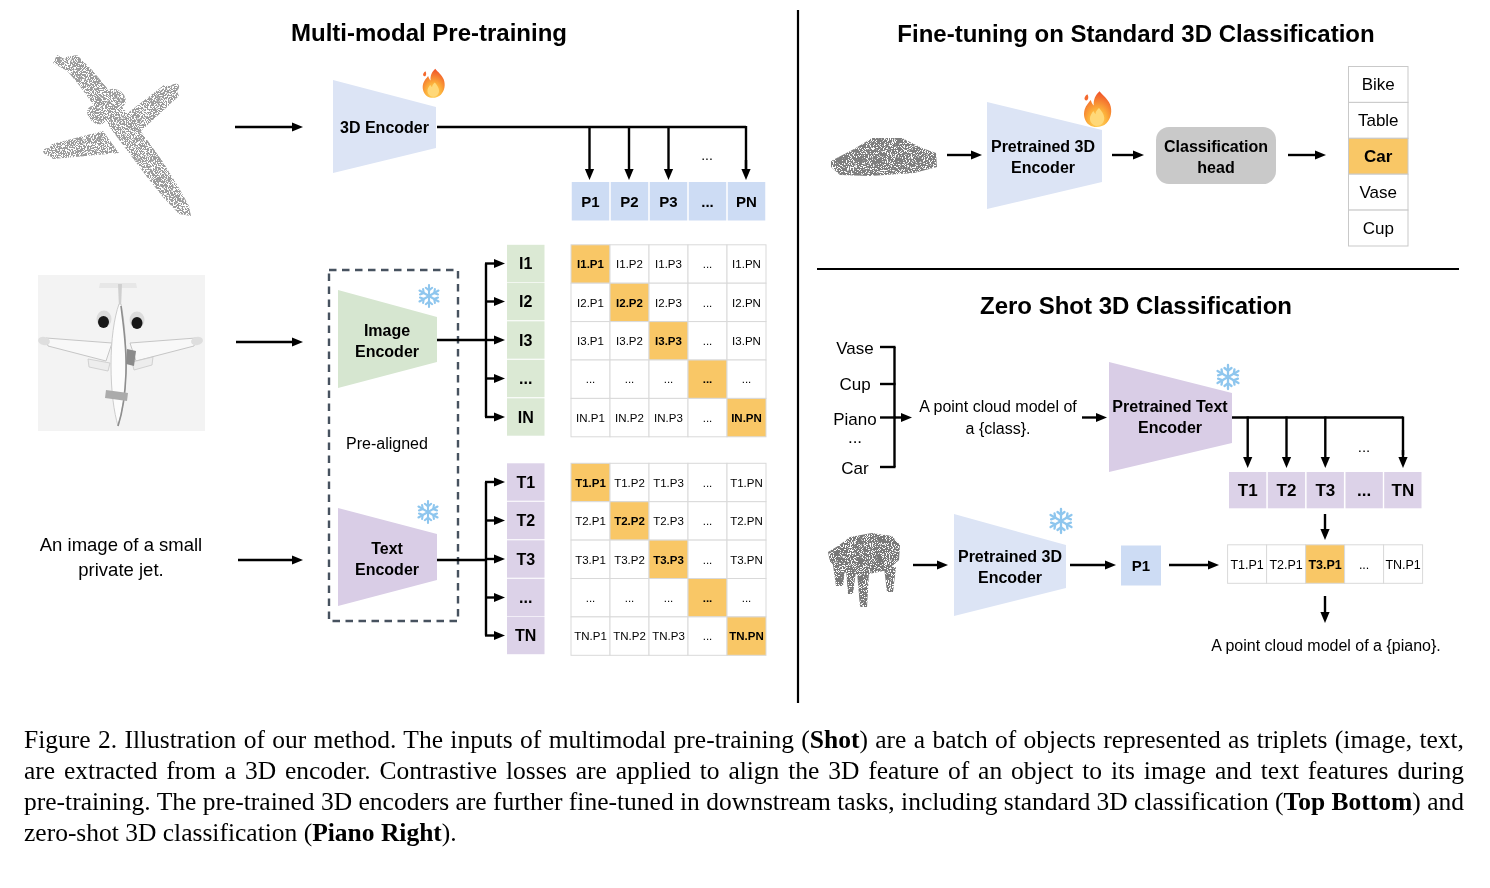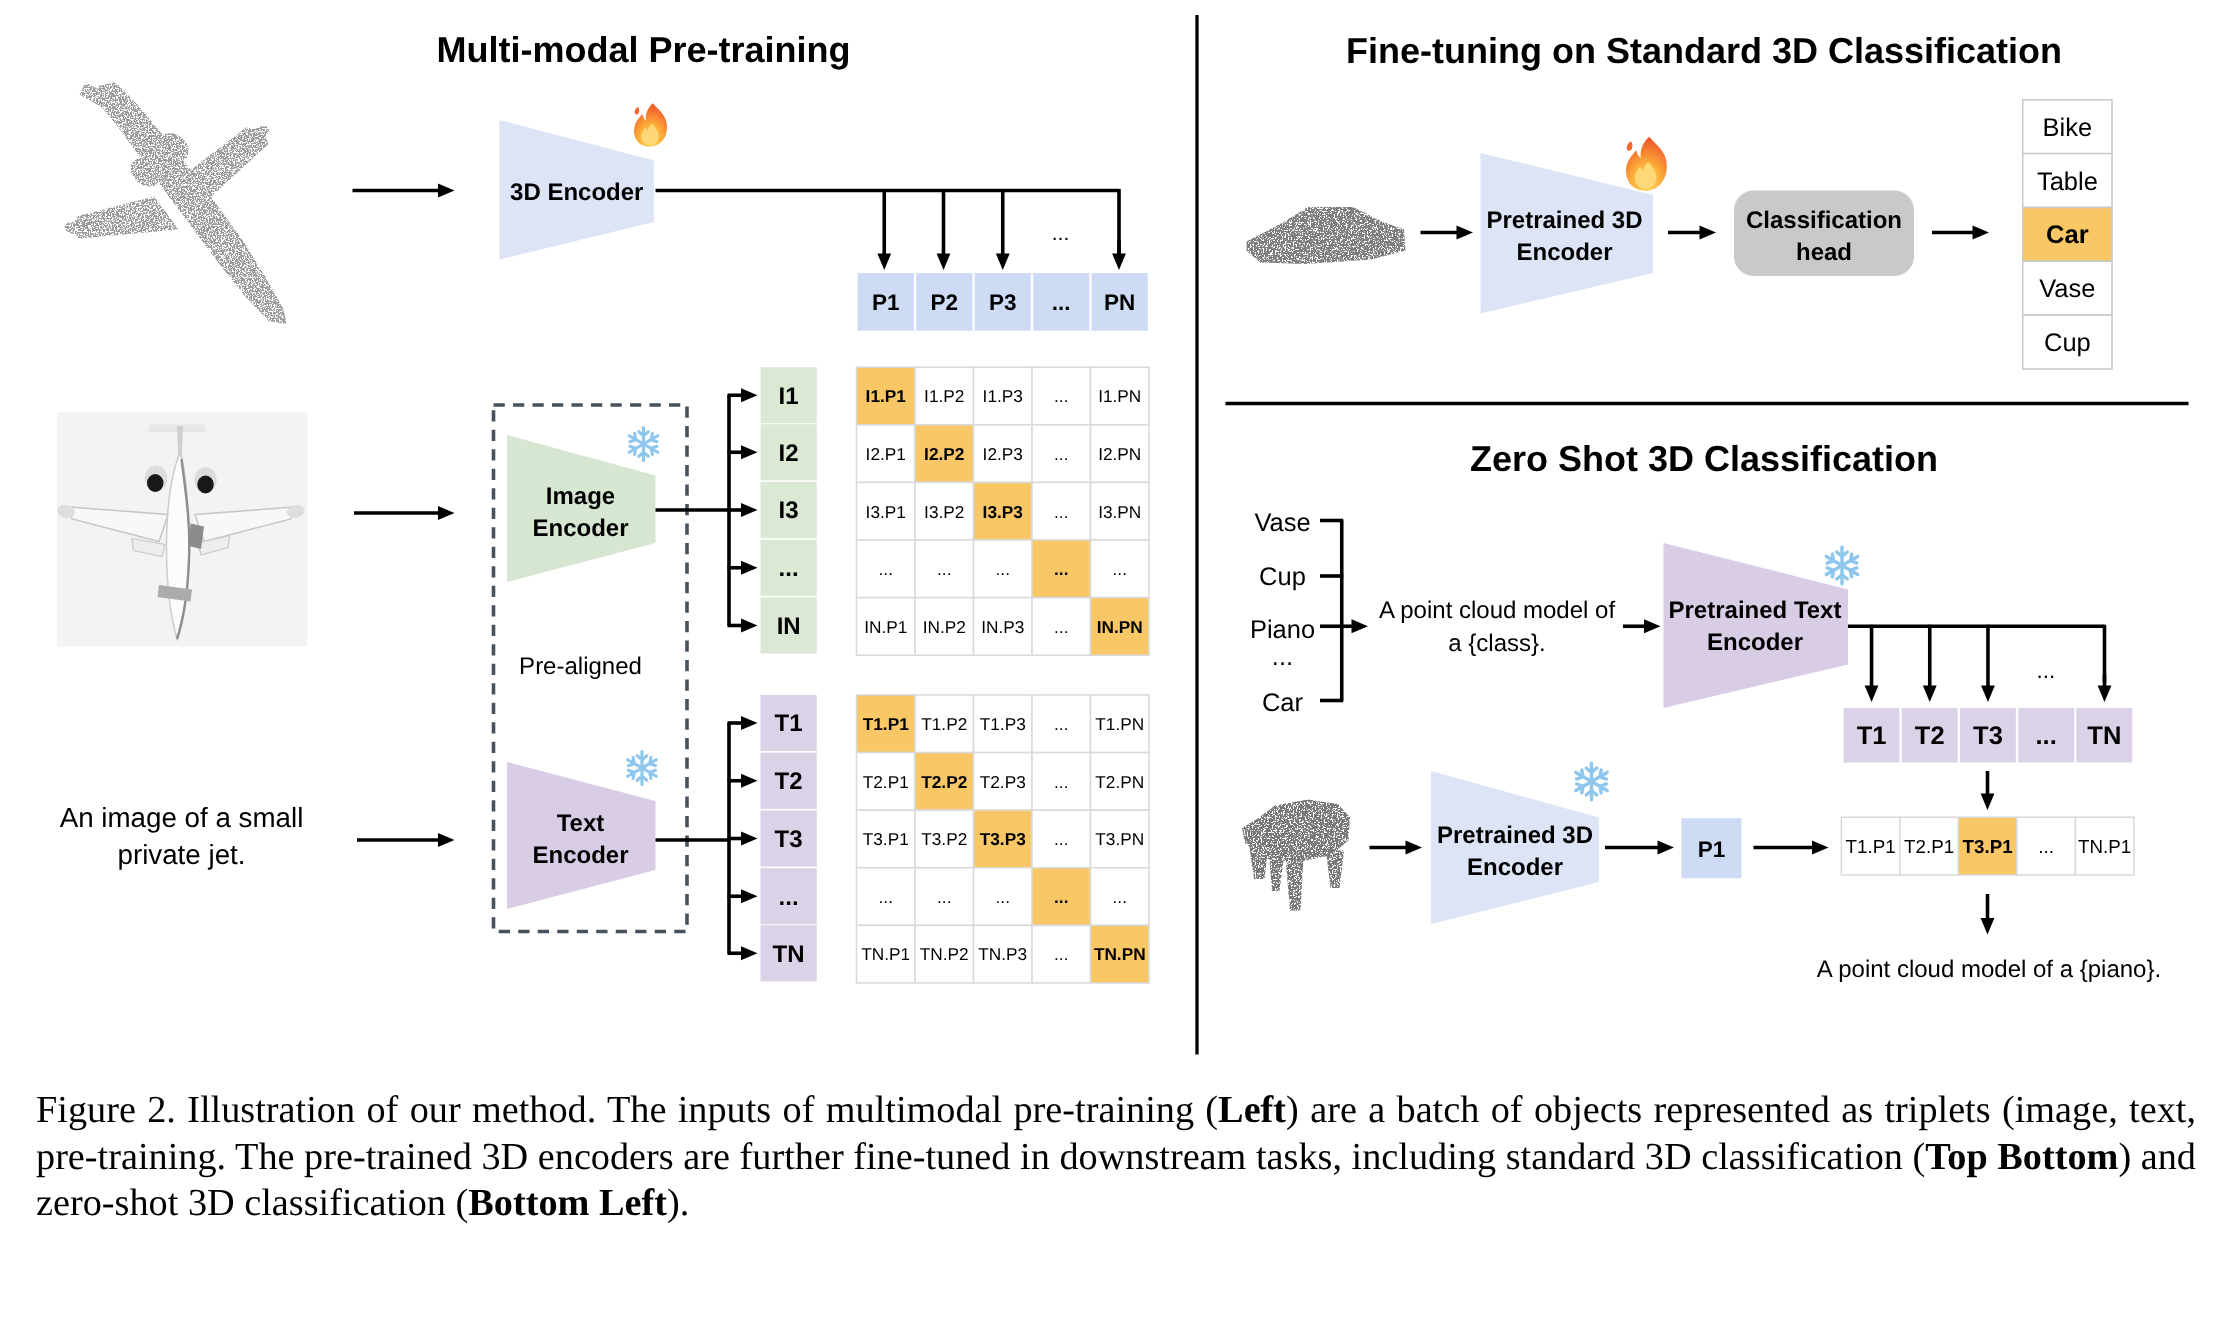--- a/index.html
+++ b/index.html
@@ -377,16 +377,17 @@
 <rect x="1344.6" y="544.8" width="39" height="38.5" fill="#fff" stroke="#d9d9d9" stroke-width="1"></rect>
 <text x="1364.1" y="568.55" font-size="12.5" font-weight="normal" text-anchor="middle" fill="#000">...</text>
 <rect x="1383.6" y="544.8" width="39" height="38.5" fill="#fff" stroke="#d9d9d9" stroke-width="1"></rect>
 <text x="1403.1" y="568.55" font-size="12.5" font-weight="normal" text-anchor="middle" fill="#000">TN.P1</text>
 <line x1="1325" y1="596" x2="1325" y2="614" stroke="#000" stroke-width="2.4"></line>
 <polygon points="1325,623 1320.4,612 1329.6,612" fill="#000"></polygon>
 <text x="1326" y="651" font-size="16" font-weight="normal" text-anchor="middle" fill="#000">A point cloud model of a {piano}.</text>
 
 </svg>
 <div id="cap">
-<div class="cl j">Figure 2. Illustration of our method. The inputs of multimodal pre-training (<b>Left</b>) are a batch of objects represented as triplets (image, text,</div>
+<div class="cl j">Figure 2. Illustration of our method. The inputs of multimodal pre-training (<b>Shot</b>) are a batch of objects represented as triplets (image, text,</div>
+<div class="cl j">are extracted from a 3D encoder. Contrastive losses are applied to align the 3D feature of an object to its image and text features during</div>
 <div class="cl j">pre-training. The pre-trained 3D encoders are further fine-tuned in downstream tasks, including standard 3D classification (<b>Top Bottom</b>) and</div>
-<div class="cl">zero-shot 3D classification (<b>Bottom Left</b>).</div>
+<div class="cl">zero-shot 3D classification (<b>Piano Right</b>).</div>
 </div>
 </div>
 </body></html>

